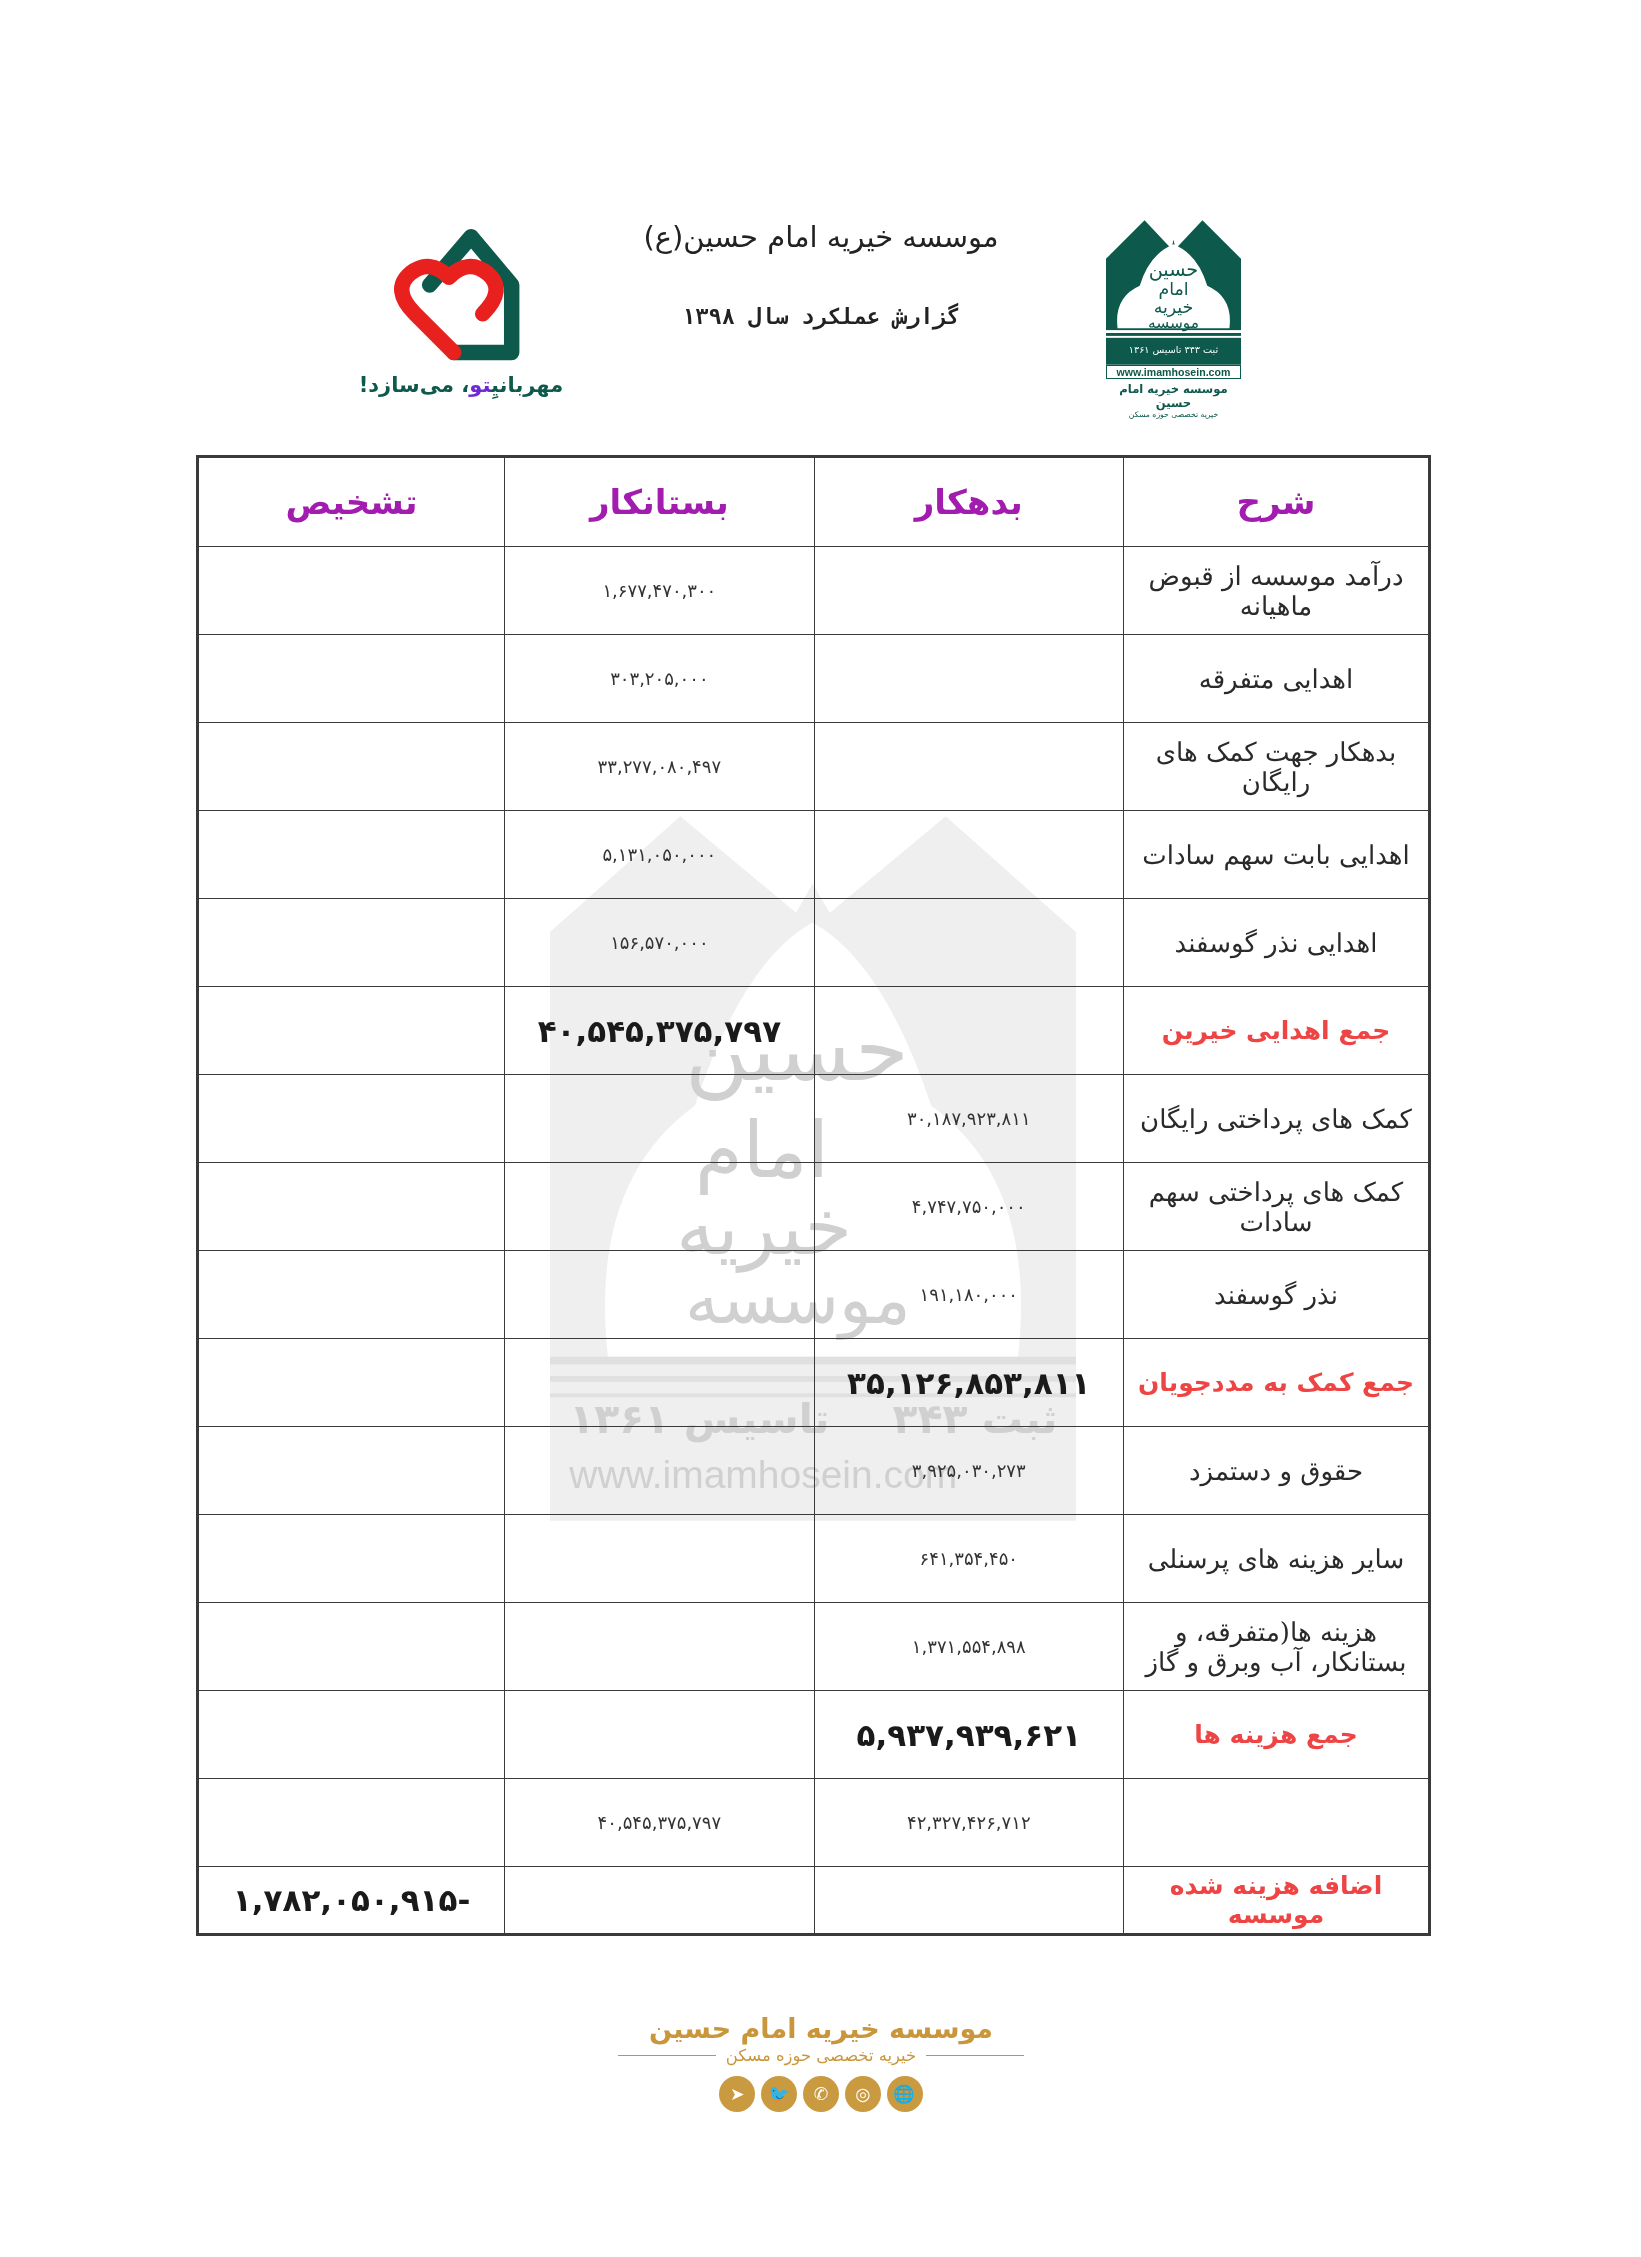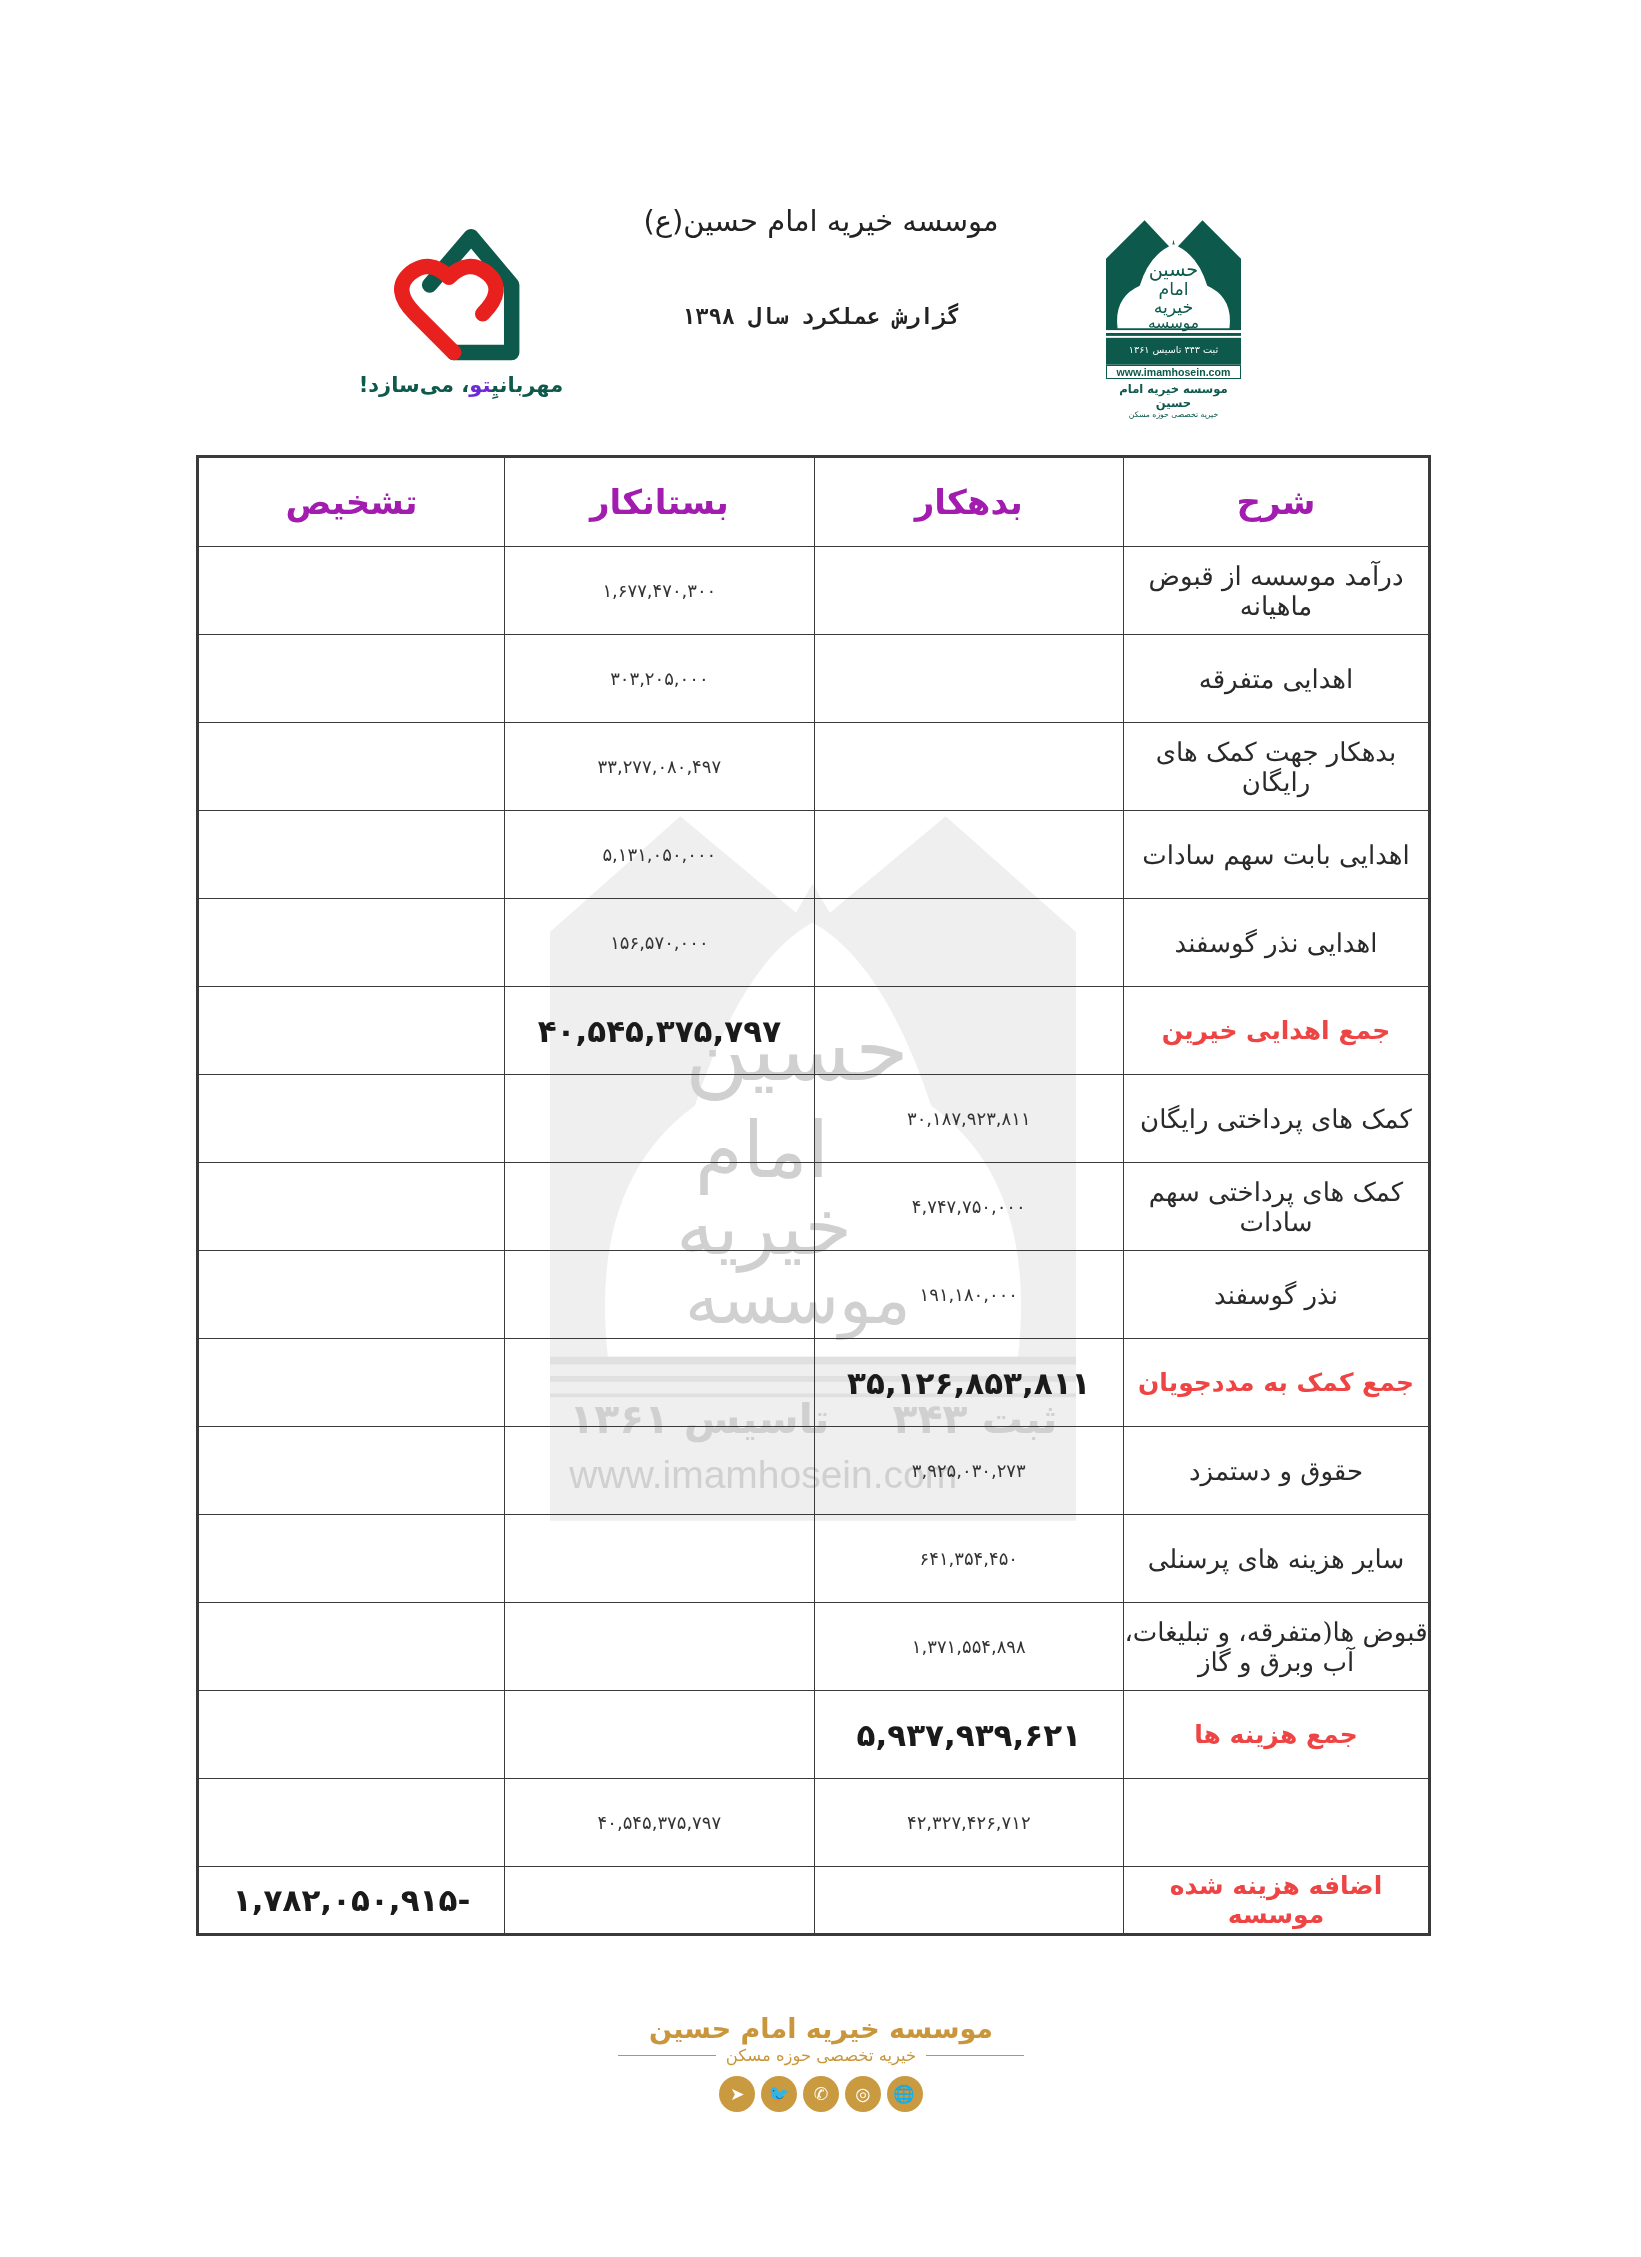--- a/index.html
+++ b/index.html
@@ -6,21 +6,21 @@
   body { width: 1641px; height: 2257px; position: relative; overflow: hidden;
          font-family: "DejaVu Sans", sans-serif; color: #1a1a1a; }
 
   
   .watermark { position: absolute; left: 550px; top: 816px; width: 526px; height: 705px; z-index: 0; pointer-events: none; }
   .wm-text { position: absolute; color: #d0d0d0; font-family: "DejaVu Sans", sans-serif; }
 
   
   .logo-right { position: absolute; left: 1106px; top: 220px; width: 135px; height: 183px; }
   .logo-left { position: absolute; left: 357px; top: 227px; width: 208px; height: 179px; }
-  .title1 { position: absolute; left: 541px; top: 204px; width: 560px; text-align: center; direction: rtl;
+  .title1 { position: absolute; left: 541px; top: 220px; width: 560px; text-align: center; direction: rtl;
             font-family: "DejaVu Sans", sans-serif; font-size: 29px; color: #222; }
   .title2 { position: absolute; left: 541px; top: 304px; width: 560px; text-align: center; direction: rtl;
             font-family: Liberation Mono, monospace; font-size: 22px; font-weight: bold; color: #222; }
 
   
   .report-table { position: absolute; left: 196px; top: 455px; width: 1235px; border-collapse: collapse;
                   border: 3.9px solid #3a3a3a; z-index: 1; direction: rtl; table-layout: fixed; }
   .report-table td, .report-table th { border: 1.9px solid #3a3a3a; height: 87px; padding: 0;
                   text-align: center; vertical-align: middle; background: transparent; }
   .report-table th { height: 88px; font-size: 34px; font-weight: bold; color: #a21caf; }
@@ -179,21 +179,21 @@
         <td><span class="num"></span></td>
         <td><span class="num"></span></td>
       </tr>
       <tr>
         <td><span class="desc">سایر هزینه های پرسنلی</span></td>
         <td><span class="num">۶۴۱,۳۵۴,۴۵۰</span></td>
         <td><span class="num"></span></td>
         <td><span class="num"></span></td>
       </tr>
       <tr>
-        <td><span class="desc">قبوض ها(متفرقه، و تبلیغات، آب وبرق و گاز</span></td>
+        <td><span class="desc">هزینه ها(متفرقه، و بستانکار، آب وبرق و گاز</span></td>
         <td><span class="num">۱,۳۷۱,۵۵۴,۸۹۸</span></td>
         <td><span class="num"></span></td>
         <td><span class="num"></span></td>
       </tr>
       <tr>
         <td><span class="desc bold">جمع هزینه ها</span></td>
         <td><span class="num bold">۵,۹۳۷,۹۳۹,۶۲۱</span></td>
         <td><span class="num bold"></span></td>
         <td><span class="num bold"></span></td>
       </tr>

